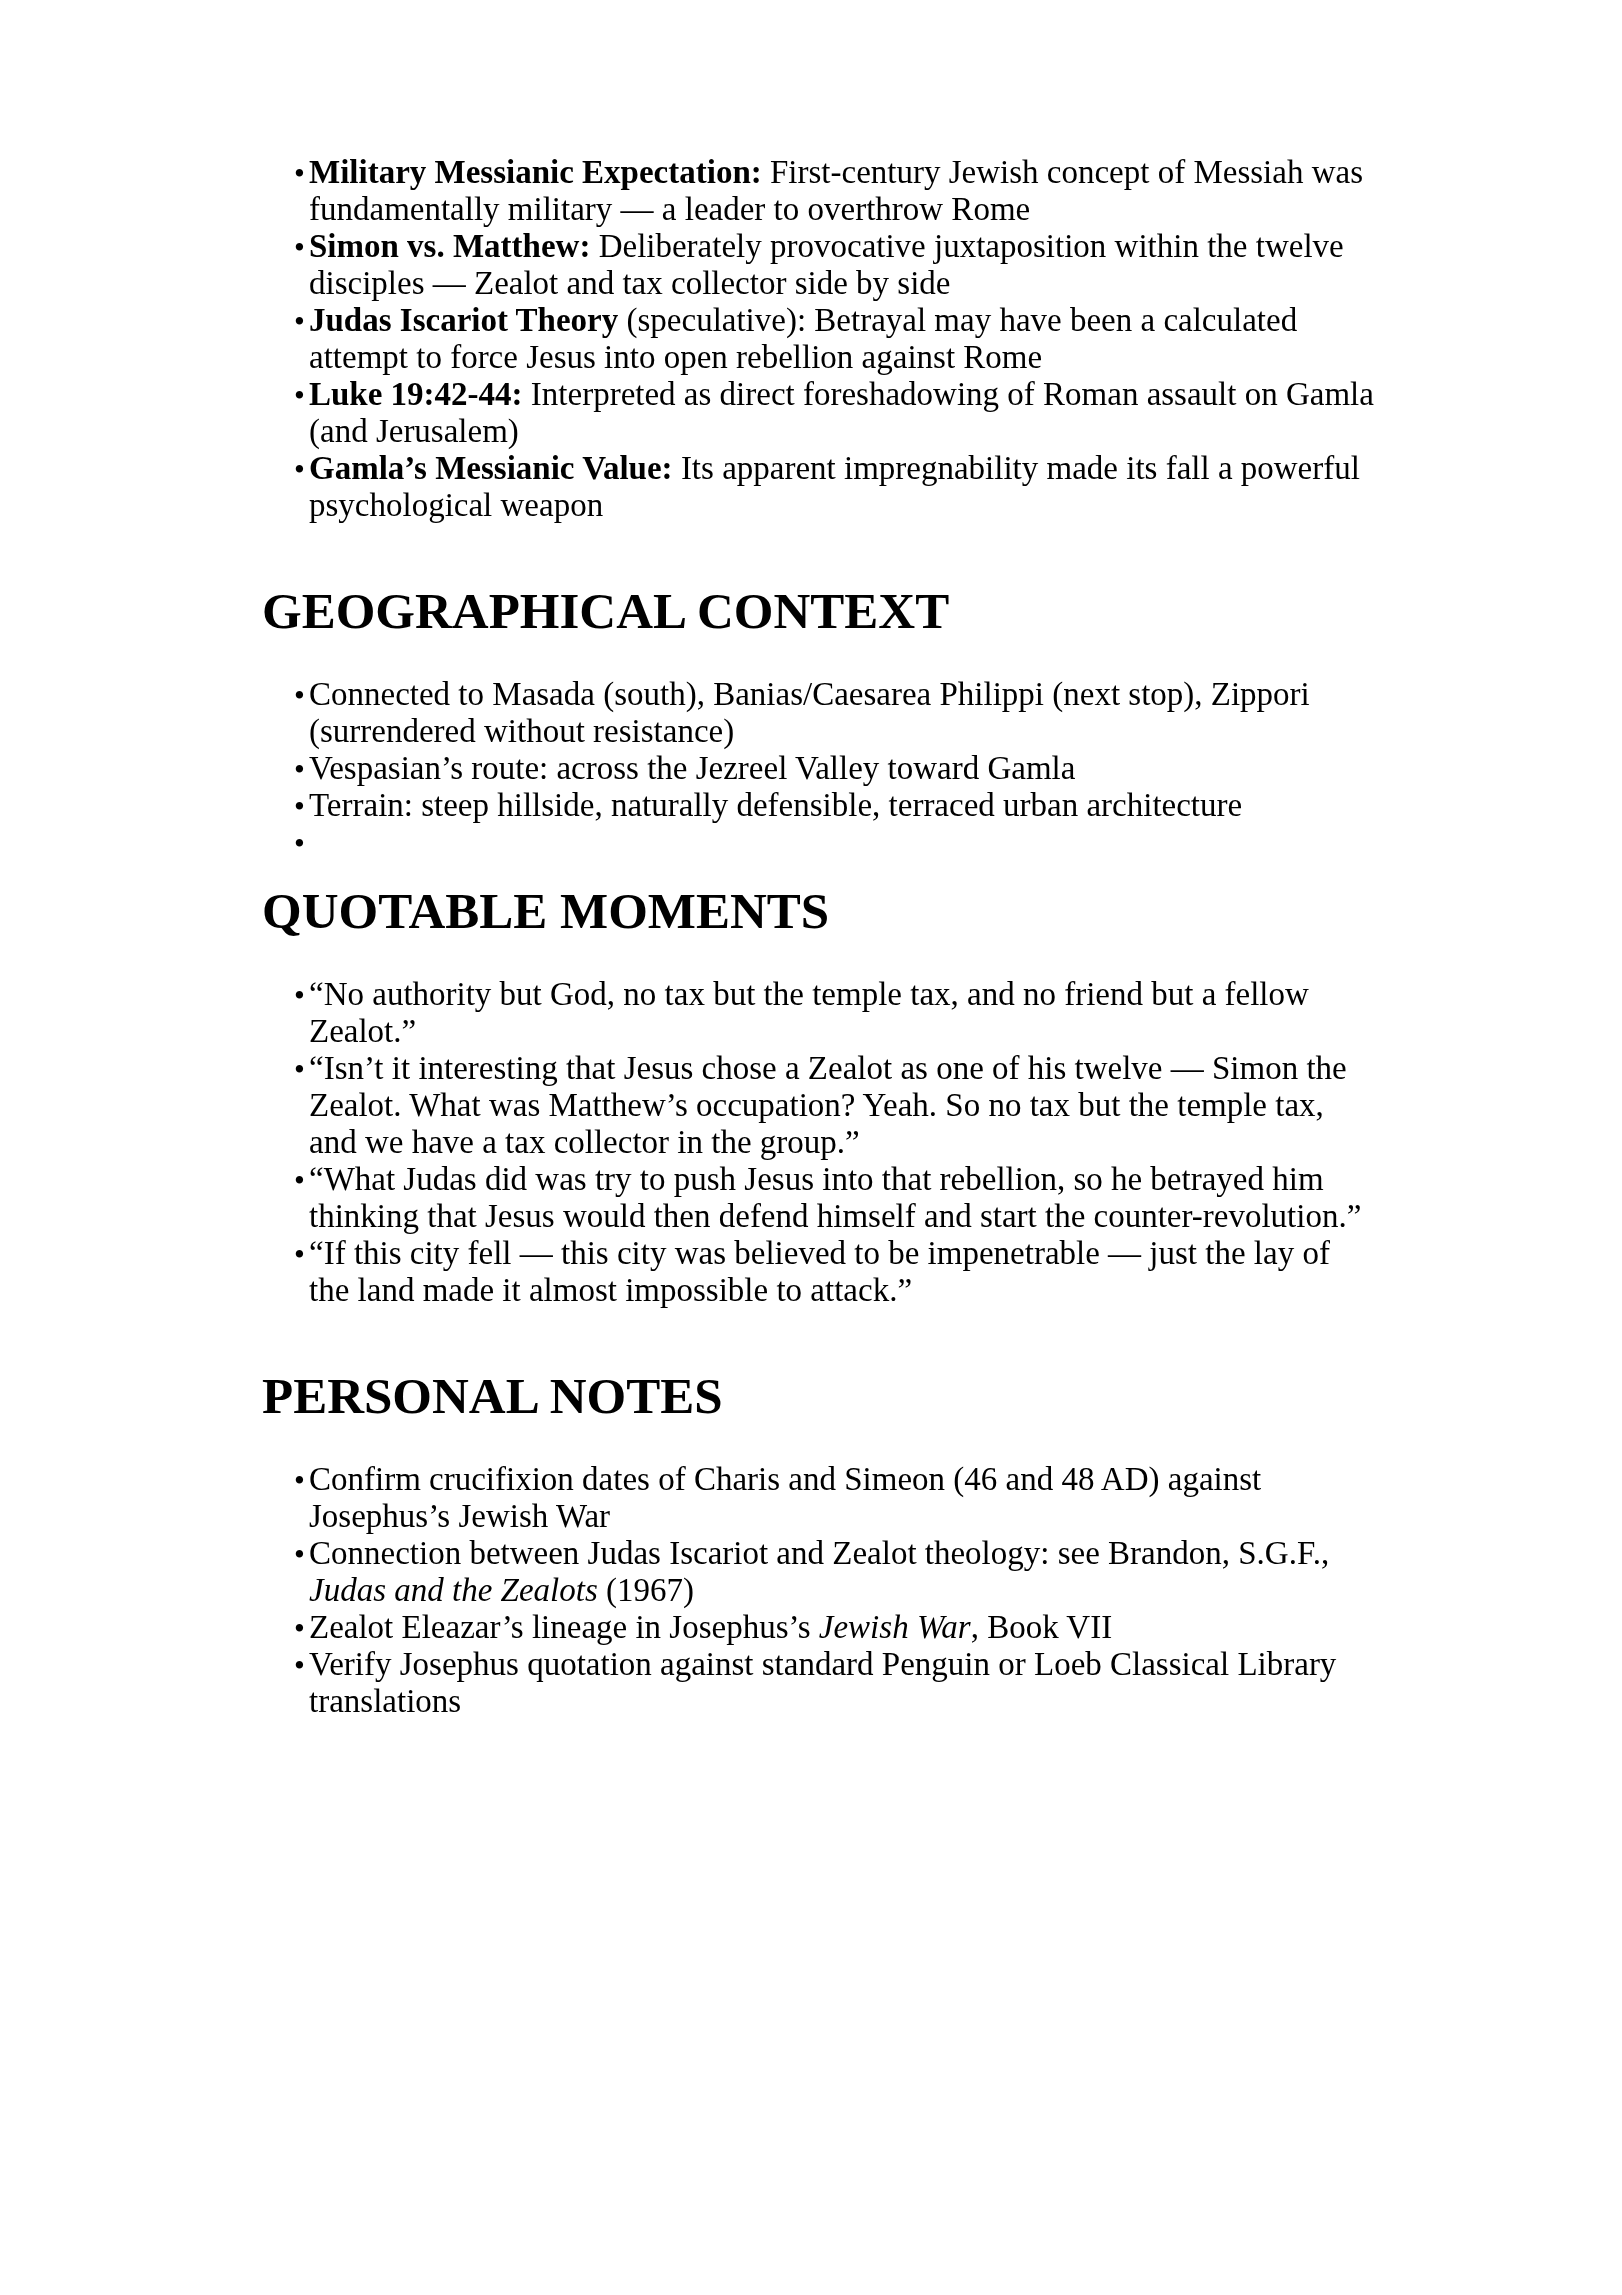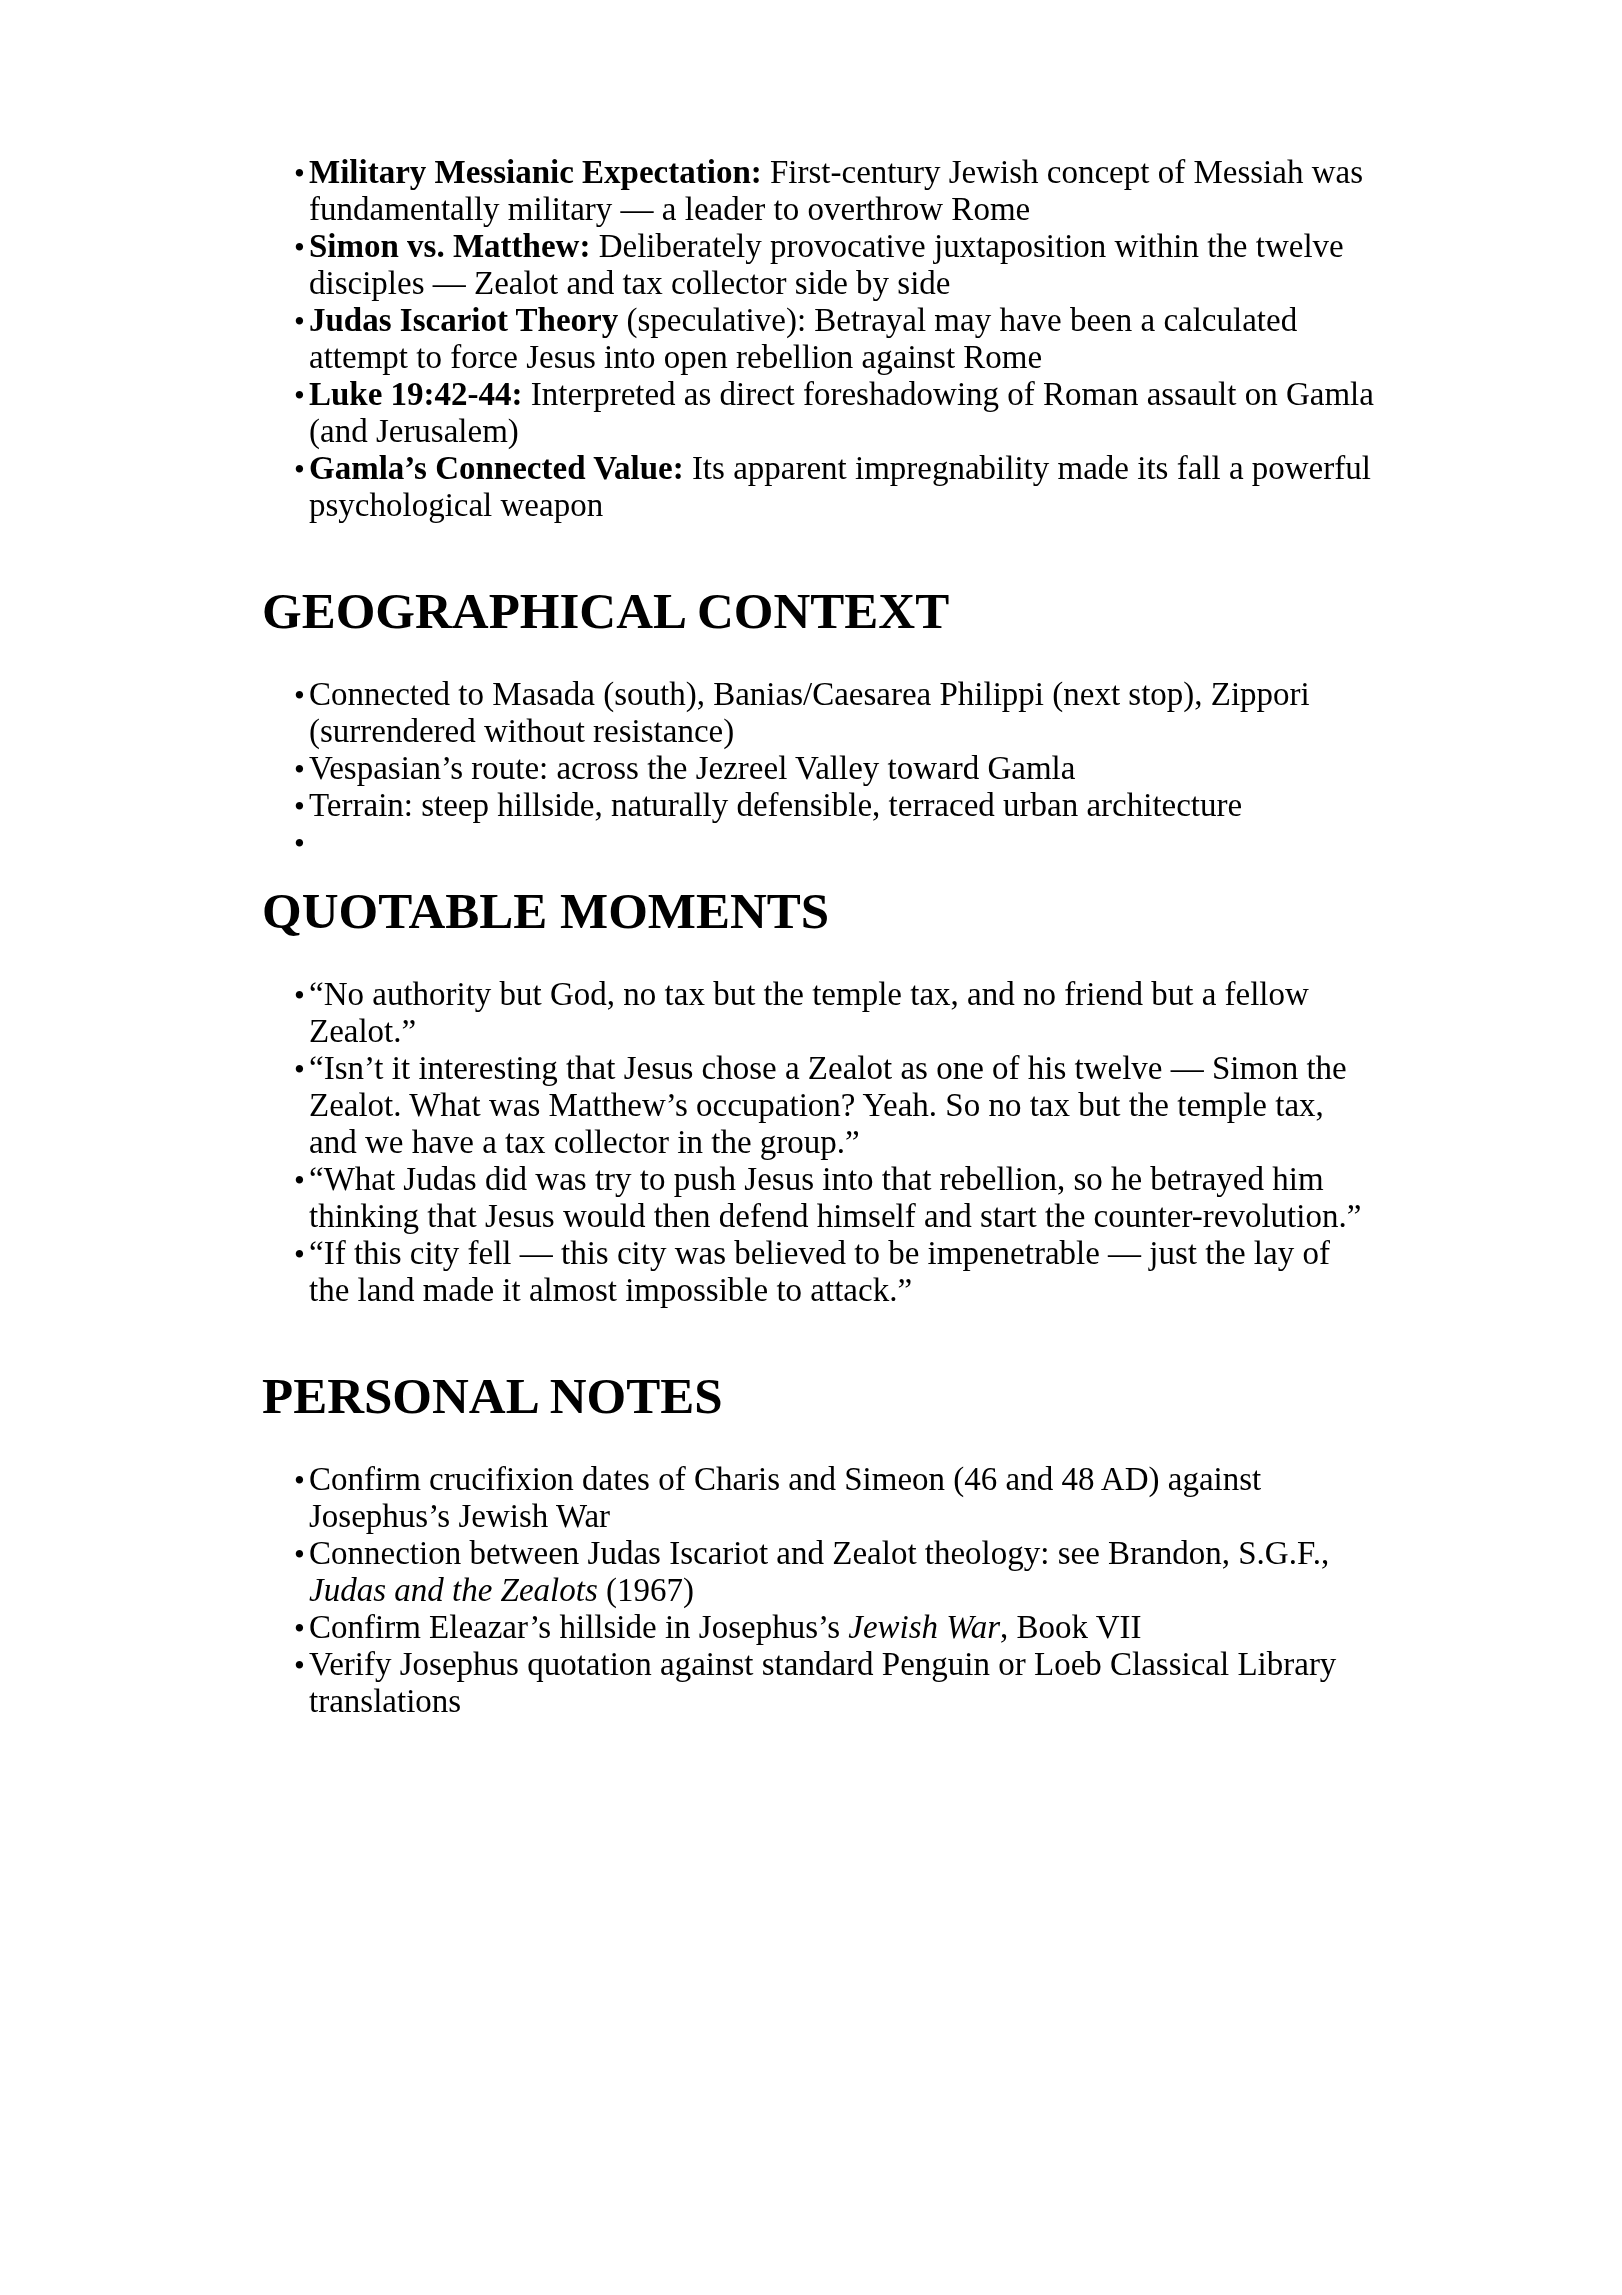--- a/index.html
+++ b/index.html
@@ -50,21 +50,21 @@
 </head>
 <body>
 
 <div class="page">
 
   <ul class="list">
       <li class="item"><span class="bullet">•</span><span class="itext"><span class="b">Military Messianic Expectation:</span><span class="r"> First-century Jewish concept of Messiah was fundamentally military — a leader to overthrow Rome</span></span></li>
       <li class="item"><span class="bullet">•</span><span class="itext"><span class="b">Simon vs. Matthew:</span><span class="r"> Deliberately provocative juxtaposition within the twelve disciples — Zealot and tax collector side by side</span></span></li>
       <li class="item"><span class="bullet">•</span><span class="itext"><span class="b">Judas Iscariot Theory</span><span class="r"> (speculative): Betrayal may have been a calculated attempt to force Jesus into open rebellion against Rome</span></span></li>
       <li class="item"><span class="bullet">•</span><span class="itext"><span class="b">Luke 19:42-44:</span><span class="r"> Interpreted as direct foreshadowing of Roman assault on Gamla (and Jerusalem)</span></span></li>
-      <li class="item"><span class="bullet">•</span><span class="itext"><span class="b">Gamla’s Connected Value:</span><span class="r"> Its apparent impregnability made its fall a powerful psychological weapon</span></span></li>
+      <li class="item"><span class="bullet">•</span><span class="itext"><span class="b">Gamla’s Messianic Value:</span><span class="r"> Its apparent impregnability made its fall a powerful psychological weapon</span></span></li>
     </ul>
 
   <h2>GEOGRAPHICAL CONTEXT</h2>
 
   <ul class="list">
       <li class="item"><span class="bullet">•</span><span class="itext"><span class="r">Connected to Masada (south), Banias/Caesarea Philippi (next stop), Zippori (surrendered without resistance)</span></span></li>
       <li class="item"><span class="bullet">•</span><span class="itext"><span class="r">Vespasian’s route: across the Jezreel Valley toward Gamla</span></span></li>
       <li class="item"><span class="bullet">•</span><span class="itext"><span class="r">Terrain: steep hillside, naturally defensible, terraced urban architecture</span></span></li>
       <li class="item"><span class="bullet">•</span></li>
     </ul>
@@ -76,18 +76,18 @@
       <li class="item"><span class="bullet">•</span><span class="itext"><span class="r">“Isn’t it interesting that Jesus chose a Zealot as one of his twelve — Simon the Zealot. What was Matthew’s occupation? Yeah. So no tax but the temple tax, and we have a tax collector in the group.”</span></span></li>
       <li class="item"><span class="bullet">•</span><span class="itext"><span class="r">“What Judas did was try to push Jesus into that rebellion, so he betrayed him thinking that Jesus would then defend himself and start the counter-revolution.”</span></span></li>
       <li class="item"><span class="bullet">•</span><span class="itext"><span class="r">“If this city fell — this city was believed to be impenetrable — just the lay of the land made it almost impossible to attack.”</span></span></li>
     </ul>
 
   <h2>PERSONAL NOTES</h2>
 
   <ul class="list">
       <li class="item"><span class="bullet">•</span><span class="itext"><span class="r">Confirm crucifixion dates of Charis and Simeon (46 and 48 AD) against Josephus’s Jewish War</span></span></li>
       <li class="item"><span class="bullet">•</span><span class="itext"><span class="r">Connection between Judas Iscariot and Zealot theology: see Brandon, S.G.F., </span><span class="i">Judas and the Zealots</span><span class="r"> (1967)</span></span></li>
-      <li class="item"><span class="bullet">•</span><span class="itext"><span class="r">Confirm Eleazar’s hillside in Josephus’s </span><span class="i">Jewish War</span><span class="r">, Book VII</span></span></li>
+      <li class="item"><span class="bullet">•</span><span class="itext"><span class="r">Zealot Eleazar’s lineage in Josephus’s </span><span class="i">Jewish War</span><span class="r">, Book VII</span></span></li>
       <li class="item"><span class="bullet">•</span><span class="itext"><span class="r">Verify Josephus quotation against standard Penguin or Loeb Classical Library translations</span></span></li>
     </ul>
 
 </div>
 
 
 </body></html>

